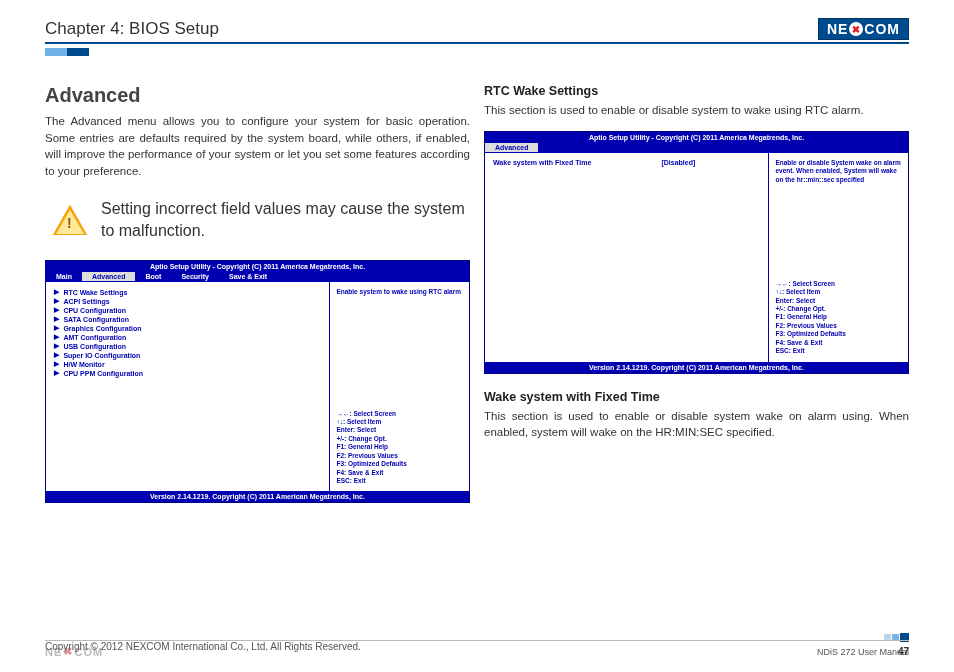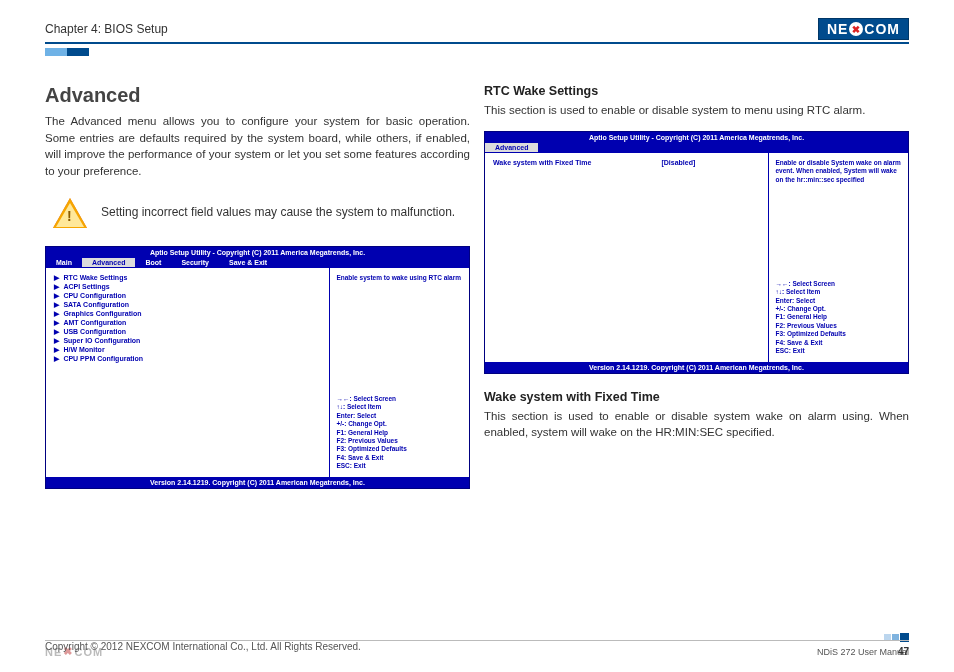--- a/index.html
+++ b/index.html
@@ -13,21 +13,21 @@
     color: #333;
   }
   .hdr {
     display: flex;
     justify-content: space-between;
     align-items: center;
     border-bottom: 2px solid #004b8d;
     padding-bottom: 2px;
     position: relative;
   }
-  .hdr-title { font-size: 12px; color: #333; }
+  .hdr-title { font-size: 17px; color: #333; }
   .logo {
     display: flex; align-items: center;
     background: #004b8d; color:#fff;
     font-weight: bold; font-size: 14px;
     padding: 2px 8px; border: 1px solid #003666;
     letter-spacing: 1px;
   }
   .logo .x { color: #d22; background:#fff; display:inline-flex; width:14px; height:14px; border-radius:50%; align-items:center; justify-content:center; font-size:10px; margin:0 1px;}
   .flag { position:absolute; left:0; top: calc(100% + 6px); display:flex; }
   .flag span{ width:22px; height:8px;}
@@ -42,21 +42,21 @@
   .warn-icon .tri {
     width:0;height:0;border-left:17px solid transparent;border-right:17px solid transparent;
     border-bottom:30px solid #f7a600; filter: drop-shadow(0 0 0 #c77);
   }
   .warn-icon .in {
     position:absolute; left:3px; top:5px;
     width:0;height:0;border-left:14px solid transparent;border-right:14px solid transparent;
     border-bottom:24px solid #ffe89a;
   }
   .warn-icon .bang{ position:absolute; left:14px; top:10px; font-weight:bold; font-size:14px; color:#8a5a00;}
-  .warn-text { font-size:12px; line-height:1.4; color:#333; }
+  .warn-text { font-size:16px; line-height:1.4; color:#333; }
   h3.sub { font-size:12.5px; font-weight:bold; margin-bottom:4px; color:#222;}
   
   .bios {
     border: 1px solid #000080;
     background:#fff;
     font-family: "Segoe UI", Arial, sans-serif;
     font-size:7px;
     margin-top: 4px;
   }
   .bios-top { background:#0000b0; color:#fff; text-align:center; font-weight:bold; padding:2px 0; font-size:7px;}
@@ -186,21 +186,21 @@
             <div>ESC: Exit</div>
           </div>
         </div>
       </div>
       <div class="bios-bottom">Version 2.14.1219. Copyright (C) 2011 American Megatrends, Inc.</div>
     </div>
   </div>
 
   <div class="col">
     <h3 class="sub">RTC Wake Settings</h3>
-    <p class="body">This section is used to enable or disable system to menu using RTC alarm.</p>
+    <p class="body">This section is used to enable or disable system to wake using RTC alarm.</p>
 
     <div class="bios bios2" style="margin-top:12px;">
       <div class="bios-top">Aptio Setup Utility - Copyright (C) 2011 America Megatrends, Inc.</div>
       <div class="bios-tabs">
         <div class="tab active">Advanced</div>
       </div>
       <div class="bios-body">
         <div class="bios-left">
           <div class="row" style="gap:0;">
             <span>Wake system with Fixed Time</span>

